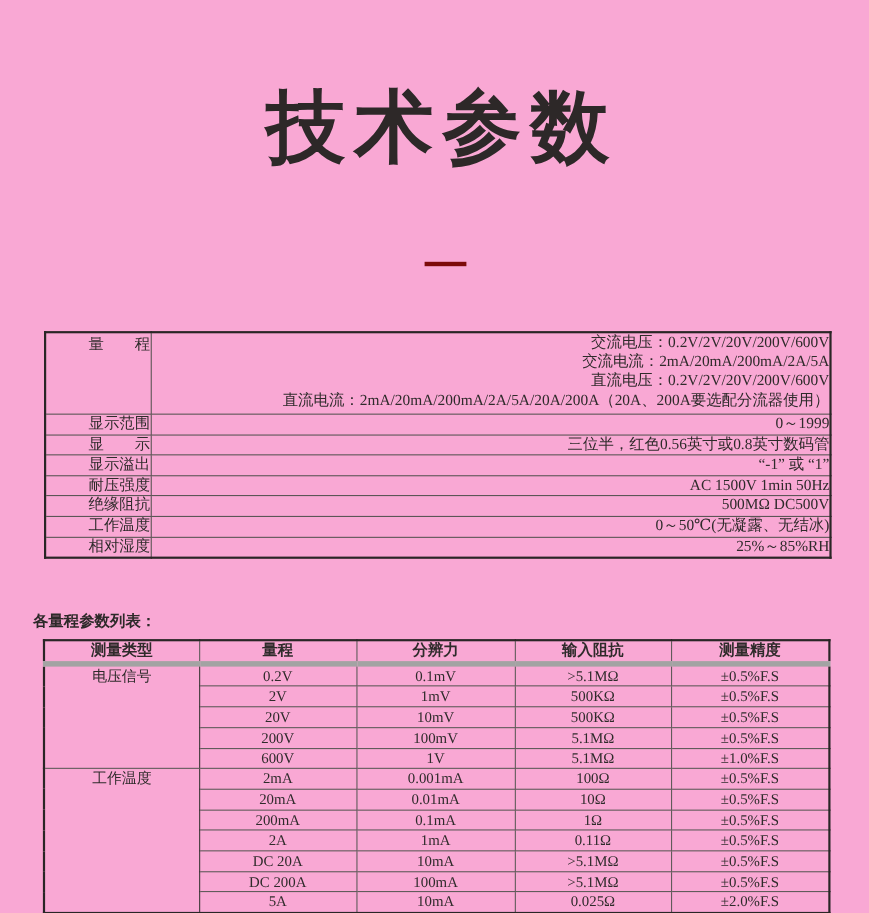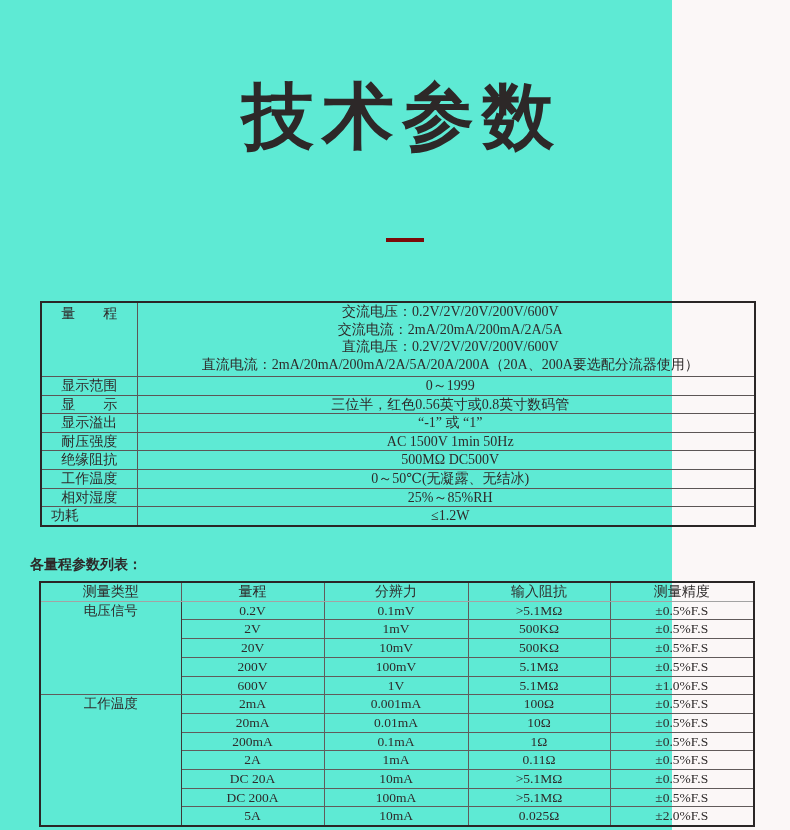--- a/index.html
+++ b/index.html
@@ -1,49 +1,49 @@
 <!DOCTYPE html>
 <html><head>
 <meta charset="utf-8">
 <style>
   html,body{margin:0;padding:0;}
   body{width:790px;height:830px;background:#fbf7f7;overflow:hidden;
        font-family:"Liberation Serif","DejaVu Serif",serif;color:#2f2b2b;}
-  .page{position:relative;width:672px;height:830px;background:#5eead4;}
+  .page{position:relative;width:790px;height:830px;background:#f9a8d4;}
 
   
   .page-title{position:absolute;top:72px;left:0;width:776px;padding-left:14px;
     text-align:center;font-family:"Liberation Sans","DejaVu Sans",sans-serif;
     font-weight:900;font-size:72px;line-height:88px;letter-spacing:8px;color:#2d2828;}
   .title-divider{position:absolute;top:238px;left:386px;width:38px;height:4px;background:#7c0a0a;}
 
   
   table{border-collapse:collapse;table-layout:fixed;}
   .spec{position:absolute;left:40px;top:301px;width:714px;
         font-size:14px;border:2px solid #2a2626;}
   .spec td{border:1px solid #5c5656;padding:0;line-height:17.6px;height:17.6px;
            overflow:hidden;white-space:nowrap;}
-  .spec td.lbl{text-align:center;}
+  .spec td.lbl{text-align:right;}
   .spec td.lbl-left{text-align:left;padding-left:9px;}
-  .spec td.val{text-align:center;padding-left:9px;}
+  .spec td.val{text-align:right;padding-left:9px;}
   .spec tr.multi td{height:71px;vertical-align:top;}
   .spec tr.multi td.lbl{padding-top:2px;}
   .spec .vline{line-height:17.6px;}
 
   
   .range-caption{position:absolute;left:30px;top:556px;
     font-family:"Liberation Sans","DejaVu Sans",sans-serif;
     font-weight:bold;font-size:14px;color:#2d2929;}
 
   
   .range{position:absolute;left:39px;top:581px;width:714px;
          font-size:13.5px;border:2px solid #2a2626;}
   .range th,.range td{border:1px solid #615b5b;padding:0;height:17.7px;
          line-height:17.7px;text-align:center;overflow:hidden;white-space:nowrap;}
-  .range th{font-weight:normal;font-size:14px;border-bottom:1px solid #a3a3a3;}
+  .range th{font-weight:bold;font-size:14px;border-bottom:5px solid #a3a3a3;}
   .range td.type{vertical-align:top;border-right:1px solid #3d3838;}
   .range tr.gstart td{border-top:1px solid #3d3838;}
 </style>
 </head>
 <body>
 
 <div class="page">
 
   <div class="page-title">技术参数</div>
   <div class="title-divider"></div>
@@ -83,24 +83,20 @@
       <td class="lbl">绝缘阻抗</td>
       <td class="val">500MΩ  DC500V</td>
     </tr>
     <tr>
       <td class="lbl">工作温度</td>
       <td class="val">0～50℃(无凝露、无结冰)</td>
     </tr>
     <tr>
       <td class="lbl">相对湿度</td>
       <td class="val">25%～85%RH</td>
-    </tr>
-    <tr>
-      <td class="lbl lbl-left">功耗</td>
-      <td class="val">≤1.2W</td>
     </tr>
   </tbody>
     </table>
 
   <div class="range-caption">各量程参数列表：</div>
 
   <table class="range">
     <colgroup>
       <col style="width:141px">
         <col style="width:143px">

